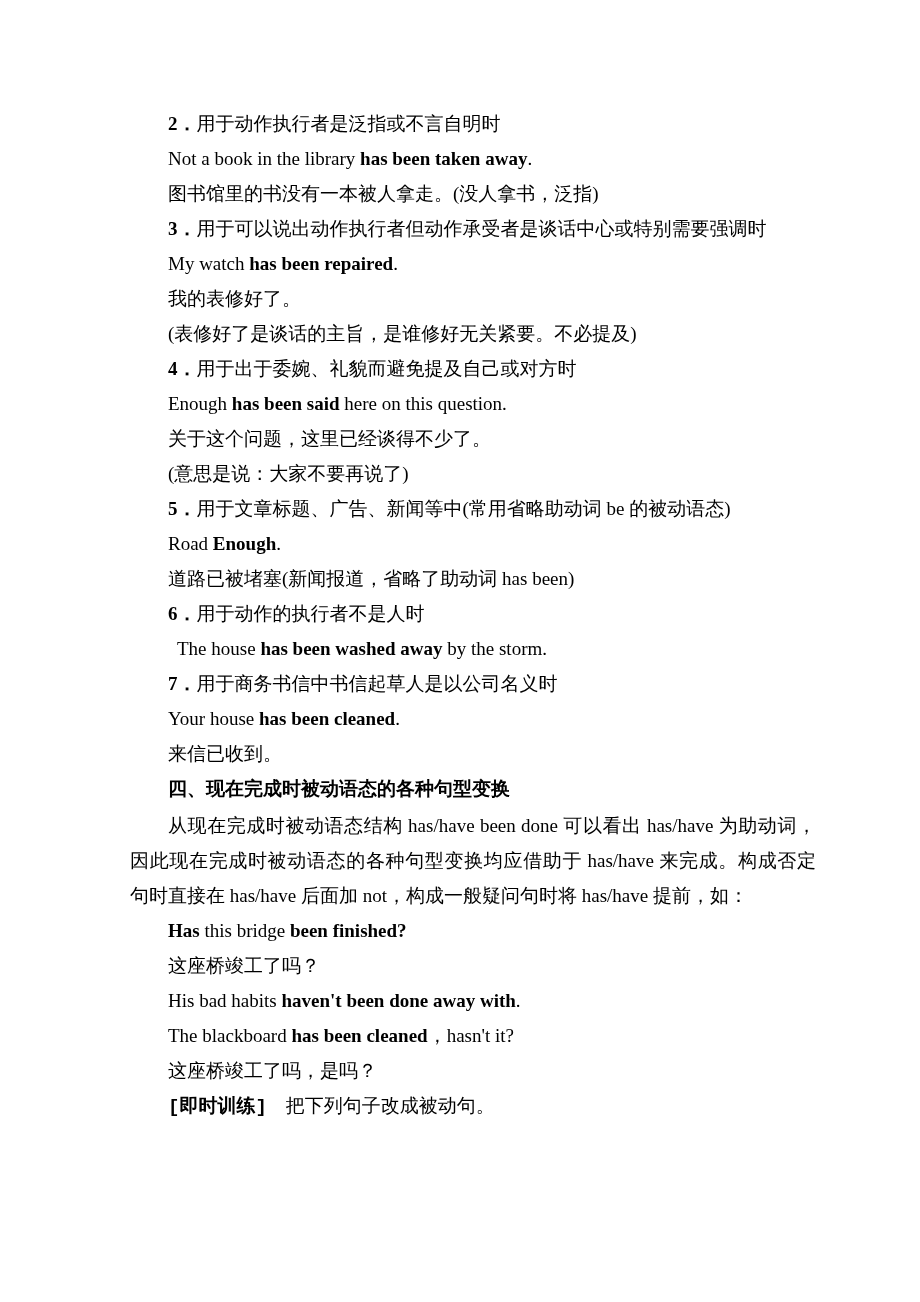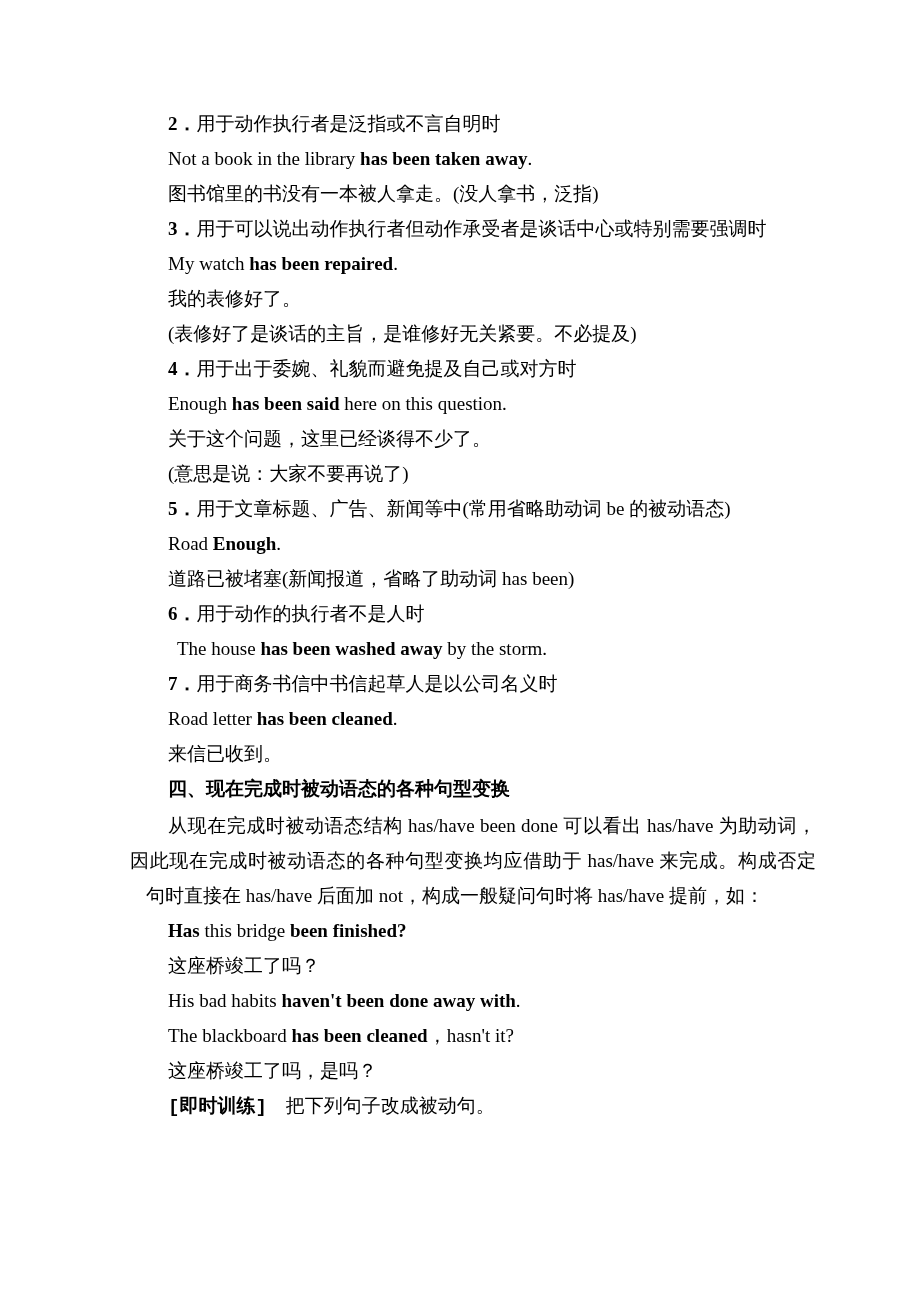--- a/index.html
+++ b/index.html
@@ -36,21 +36,21 @@
   .para-first {
     text-indent: 38px;
     text-align: justify;
     text-align-last: justify;
     font-family: Liberation Serif, serif;
   }
   .para-mid {
     text-align: justify;
     text-align-last: justify;
   }
-  .para-last { text-align: left; margin-left: 16px; }
+  .para-last { text-align: left; }
   .b { font-weight: bold; }
   .hei {
     font-family: Liberation Mono, monospace;
     font-weight: bold;
   }
 </style>
 </head>
 <body>
 
 <div class="page">
@@ -65,21 +65,21 @@
       <div class="line indent"><span class="b">4．</span><span>用于出于委婉、礼貌而避免提及自己或对方时</span></div>
       <div class="line indent"><span>Enough </span><span class="b">has been said</span><span> here on this question.</span></div>
       <div class="line indent"><span>关于这个问题，这里已经谈得不少了。</span></div>
       <div class="line indent"><span>(意思是说：大家不要再说了)</span></div>
       <div class="line indent"><span class="b">5．</span><span>用于文章标题、广告、新闻等中(常用省略助动词 be 的被动语态)</span></div>
       <div class="line indent"><span>Road </span><span class="b">Enough</span><span>.</span></div>
       <div class="line indent"><span>道路已被堵塞(新闻报道，省略了助动词 has been)</span></div>
       <div class="line indent"><span class="b">6．</span><span>用于动作的执行者不是人时</span></div>
       <div class="line indent2"><span>The house </span><span class="b">has been washed away</span><span> by the storm.</span></div>
       <div class="line indent"><span class="b">7．</span><span>用于商务书信中书信起草人是以公司名义时</span></div>
-      <div class="line indent"><span>Road letter </span><span class="b">has been cleaned</span><span>.</span></div>
+      <div class="line indent"><span>Your house </span><span class="b">has been cleaned</span><span>.</span></div>
       <div class="line indent"><span>来信已收到。</span></div>
       <div class="line heading"><span class="b hei">四、现在完成时被动语态的各种句型变换</span></div>
       <div class="line para-first"><span>从现在完成时被动语态结构 has/have been done 可以看出 has/have 为助动词，</span></div>
       <div class="line para-mid"><span>因此现在完成时被动语态的各种句型变换均应借助于 has/have 来完成。构成否定</span></div>
       <div class="line para-last"><span>句时直接在 has/have 后面加 not，构成一般疑问句时将 has/have 提前，如：</span></div>
       <div class="line indent"><span class="b">Has</span><span> this bridge </span><span class="b">been finished?</span></div>
       <div class="line indent"><span>这座桥竣工了吗？</span></div>
       <div class="line indent"><span>His bad habits </span><span class="b">haven't been done away with</span><span>.</span></div>
       <div class="line indent"><span>The blackboard </span><span class="b">has been cleaned</span><span>，hasn't it?</span></div>
       <div class="line indent"><span>这座桥竣工了吗，是吗？</span></div>

